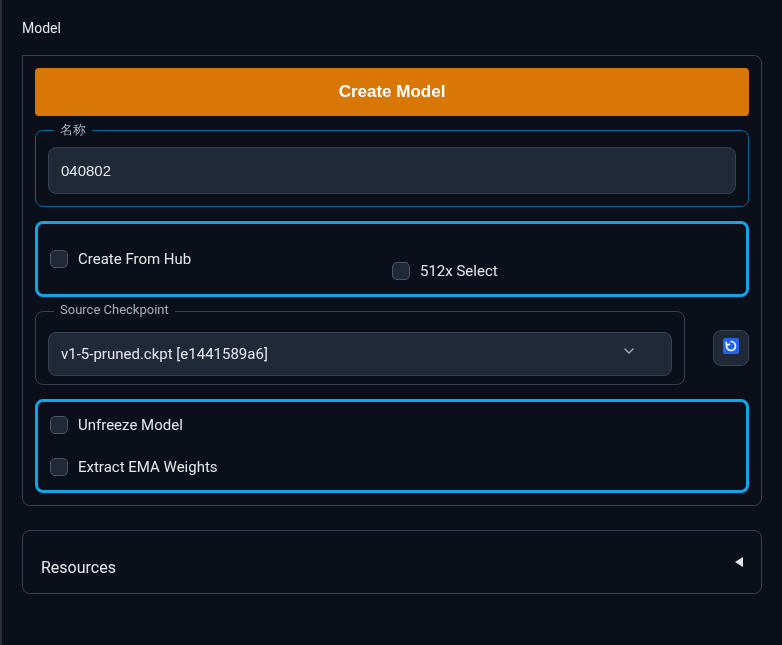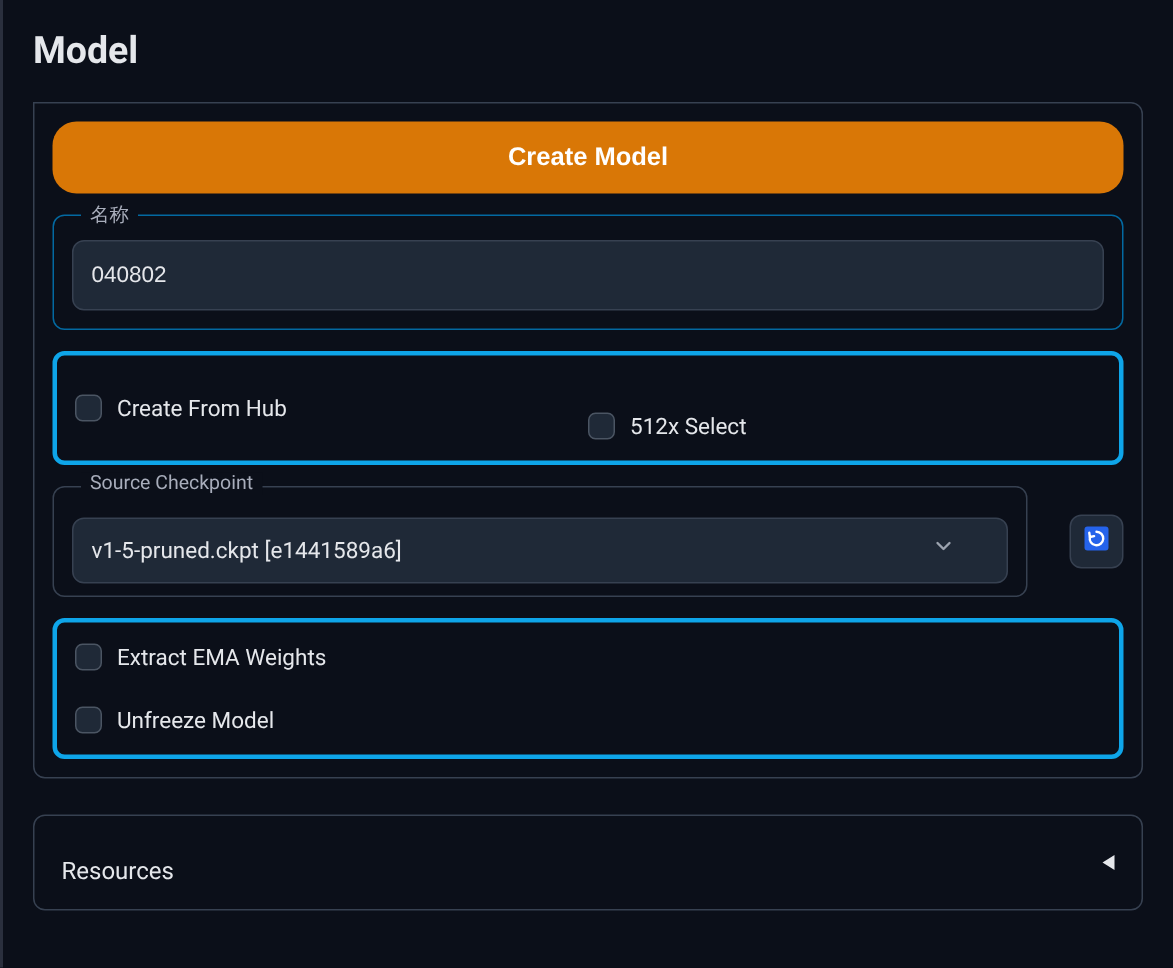--- a/index.html
+++ b/index.html
@@ -9,22 +9,22 @@
     font-family: -apple-system, BlinkMacSystemFont, "Segoe UI", Roboto, sans-serif;
     width: 782px;
     height: 645px;
     overflow: hidden;
     border-left: 2px solid #2a2f3d;
   }
   .panel {
     padding: 20px 20px 10px 20px;
   }
   .panel-title {
-    font-size: 25px;
-    font-weight: 700;
+    font-size: 14px;
+    font-weight: 400;
     color: #e5e7eb;
     margin-bottom: 20px;
   }
   .tabs {
     display: flex;
     gap: 0;
     position: relative;
     z-index: 2;
   }
   .tab {
@@ -46,21 +46,21 @@
     border: 1px solid #374151;
     border-radius: 0 8px 8px 8px;
     padding: 12px;
     margin-top: -1px;
   }
   .primary-btn {
     width: 100%;
     background: #d97706;
     color: #ffffff;
     border: none;
-    border-radius: 16px;
+    border-radius: 4px;
     font-size: 17px;
     font-weight: 700;
     padding: 14px 0;
     cursor: pointer;
     margin-bottom: 14px;
   }
   .fieldset {
     border: 1px solid #0369a1;
     border-radius: 8px;
     padding: 16px 12px 12px 12px;
@@ -246,25 +246,25 @@
             <path d="M9 4.5 A4.5 4.5 0 1 1 4.6 8" stroke="#ffffff" stroke-width="1.6" fill="none" stroke-linecap="round"></path>
             <path d="M4.2 5.2 L4.6 8 L7.4 7.4" stroke="#ffffff" stroke-width="1.6" fill="none" stroke-linecap="round" stroke-linejoin="round"></path>
           </svg>
         </span>
       </div>
     </div>
 
     <div class="group" style="margin-top:14px; margin-bottom:0;">
       <div class="checkbox-row">
         <div class="checkbox"></div>
-        <span class="checkbox-label">Extract EMA Weights</span>
+        <span class="checkbox-label">Unfreeze Model</span>
       </div>
       <div class="checkbox-row">
         <div class="checkbox"></div>
-        <span class="checkbox-label">Unfreeze Model</span>
+        <span class="checkbox-label">Extract EMA Weights</span>
       </div>
     </div>
 
   </div>
 </div>
 
 <div class="collapse-bar">
   <span class="collapse-title">Resources</span>
   <span class="triangle-left"></span>
 </div>

